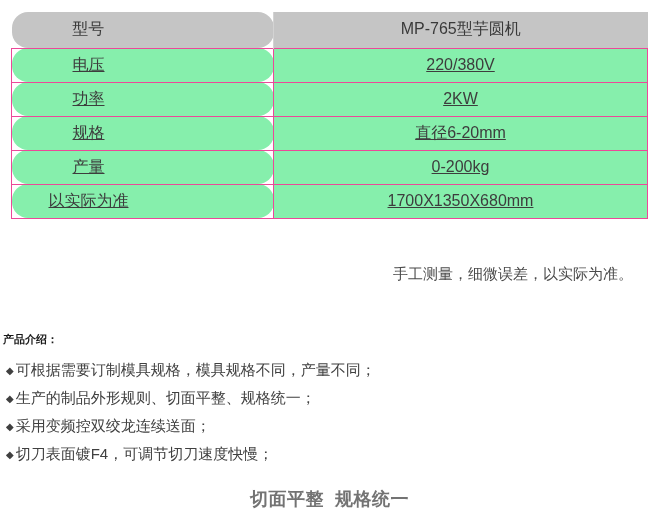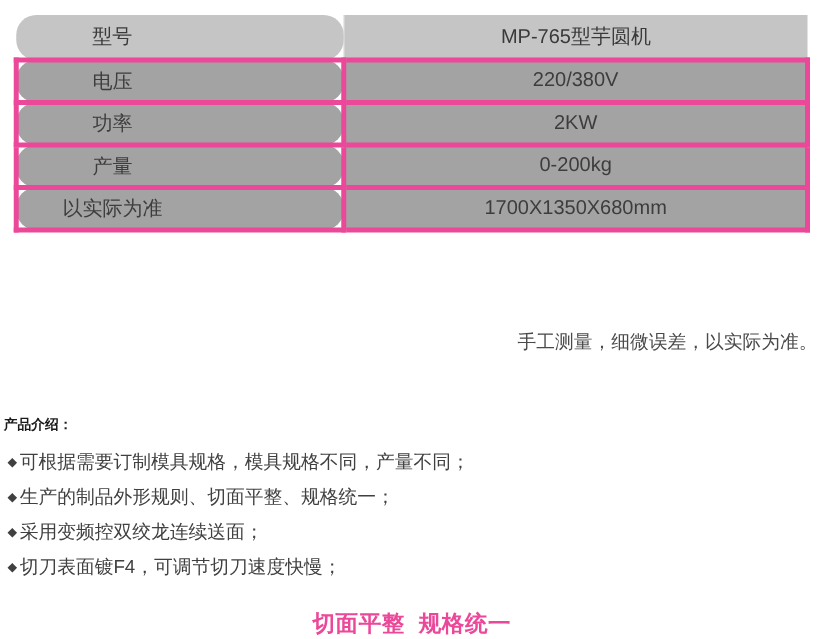--- a/index.html
+++ b/index.html
@@ -30,29 +30,30 @@
   }
   .spec-table thead tr { height: 36px; }
   .spec-table tbody tr { height: 34px; }
   .spec-table thead th {
     background: #c5c5c5;
     border: none;
     color: #3a3a3a;
   }
   .spec-table thead th.label-cell { border-right: 1px solid #d3d3d3; }
   .spec-table tbody td {
-    background: #a3a3a3;
-    border: 4px solid #ec4899;
+    background: #86efac;
+    border: 1px solid #ec4899;
+    text-decoration: underline;
   }
   .label-cell { padding-right: 108px; border-radius: 16px; }
 
   
   .measure-note {
     position: absolute;
-    top: 265px; right: 5px;
+    top: 265px; right: 26px;
     font-size: 15px;
     line-height: 18px;
     color: #4a4a4a;
     text-align: right;
   }
 
   
   .intro-heading {
     position: absolute;
     left: 3px; top: 332px;
@@ -77,21 +78,21 @@
   }
 
   
   .footer-heading {
     position: absolute;
     left: 0; top: 487px;
     width: 659px;
     text-align: center;
     font-size: 18px;
     font-weight: 700;
-    color: #ec4899;
+    color: #737373;
     white-space: pre;
     letter-spacing: 0.5px;
   }
 </style>
 </head>
 <body>
 
 <div class="page">
 
   <table class="spec-table">
@@ -108,20 +109,24 @@
     <tbody>
       <tr>
         <td class="label-cell">电压</td>
         <td>220/380V</td>
       </tr>
       <tr>
         <td class="label-cell">功率</td>
         <td>2KW</td>
       </tr>
       <tr>
+        <td class="label-cell">规格</td>
+        <td>直径6-20mm</td>
+      </tr>
+      <tr>
         <td class="label-cell">产量</td>
         <td>0-200kg</td>
       </tr>
       <tr>
         <td class="label-cell">以实际为准</td>
         <td>1700X1350X680mm</td>
       </tr>
     </tbody>
   </table>
 

